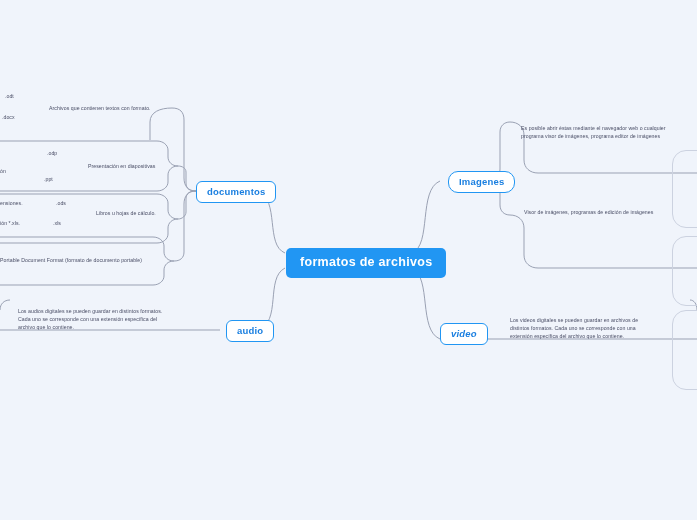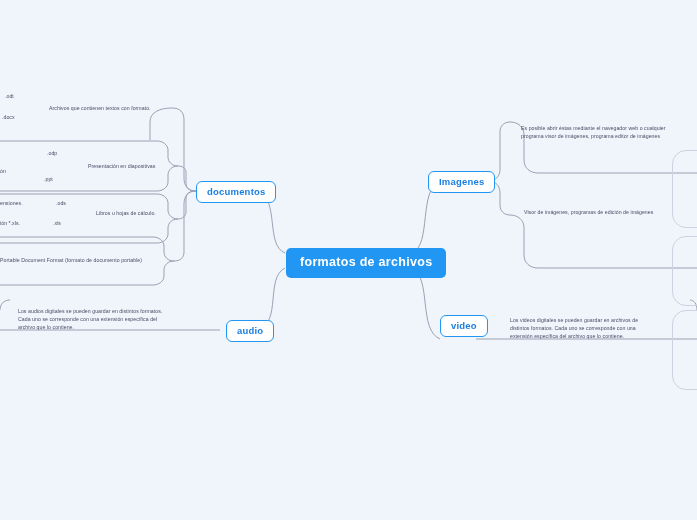--- a/index.html
+++ b/index.html
@@ -123,23 +123,23 @@
   <div class="clip-box" style="left:672px; top:150px; width:60px; height:78px;"></div>
   <div class="clip-box" style="left:672px; top:236px; width:60px; height:70px;"></div>
   <div class="clip-box" style="left:672px; top:310px; width:60px; height:80px;"></div>
 
   <div class="node node-branch" style="left:196px; top:181px;">documentos</div>
 
   <div class="node node-root" style="left:286px; top:248px;">formatos de archivos</div>
 
   <div class="node node-branch" style="left:226px; top:320px;">audio</div>
 
-  <div class="node node-branch" style="left:428px; top:171px;">Imagenes</div>
+  <div class="node node-branch" style="left:448px; top:171px;border-radius:10px;">Imagenes</div>
 
-  <div class="node node-branch" style="left:440px; top:315px;">video</div>
+  <div class="node node-branch" style="left:440px; top:323px;font-style:italic;">video</div>
 
   <div class="leaf-text" style="left:49px; top:104px;">Archivos que contienen textos con formato.</div>
   <div class="leaf-ext" style="left:5px; top:93px;">.odt</div>
   <div class="leaf-ext" style="left:2px; top:114px;">.docx</div>
 
   <div class="leaf-text" style="left:88px; top:162px;">Presentación en diapositivas</div>
   <div class="leaf-ext" style="left:47px; top:150px;">.odp</div>
   <div class="leaf-ext" style="left:44px; top:176px;">.ppt</div>
   <div class="leaf-ext" style="left:0px; top:168px;">ón</div>
 

